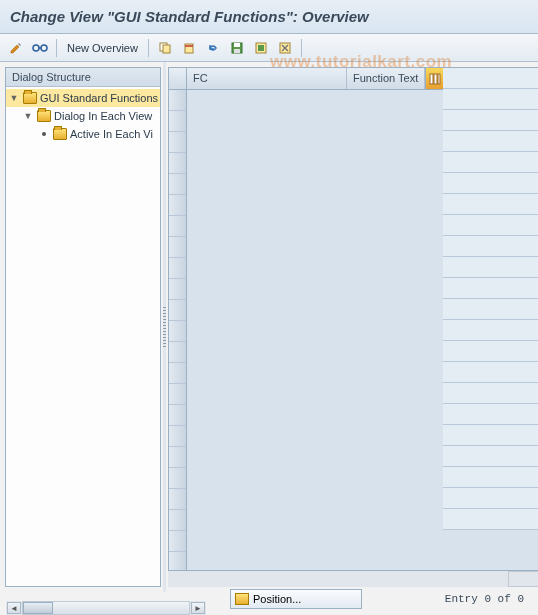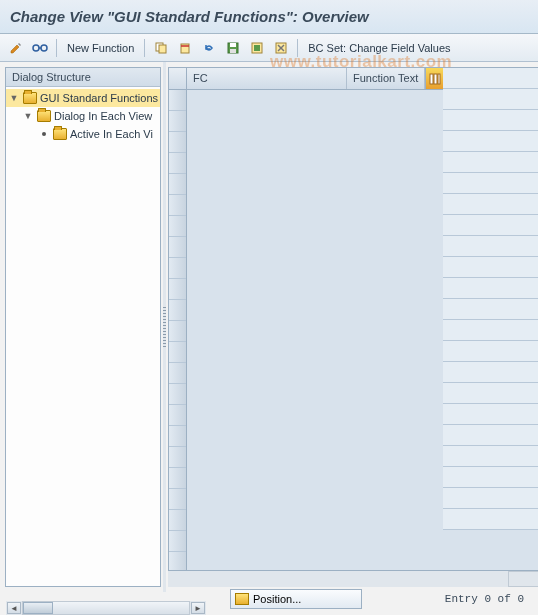--- a/index.html
+++ b/index.html
@@ -91,21 +91,21 @@
       </svg>
   </div>
   <div class="tb-btn">
     <svg width="16" height="12" viewBox="0 0 16 12">
         <circle cx="4" cy="6" r="3" fill="none" stroke="#3060a0" stroke-width="1.5"></circle>
         <circle cx="12" cy="6" r="3" fill="none" stroke="#3060a0" stroke-width="1.5"></circle>
         <line x1="7" y1="6" x2="9" y2="6" stroke="#3060a0" stroke-width="1.5"></line>
       </svg>
   </div>
   <div class="tb-sep"></div>
-  <div class="tb-text">New Function</div>
+  <div class="tb-text">New Overview</div>
   <div class="tb-sep"></div>
   <div class="tb-btn">
     <svg width="14" height="14" viewBox="0 0 14 14">
         <rect x="2" y="2" width="7" height="8" fill="#fff" stroke="#a0843a"></rect>
         <rect x="5" y="4" width="7" height="8" fill="#fce89f" stroke="#a0843a"></rect>
       </svg>
   </div>
   <div class="tb-btn">
     <svg width="14" height="14" viewBox="0 0 14 14">
         <rect x="3" y="3" width="8" height="9" fill="#fce89f" stroke="#a0843a"></rect>
@@ -132,21 +132,20 @@
       </svg>
   </div>
   <div class="tb-btn">
     <svg width="14" height="14" viewBox="0 0 14 14">
         <rect x="2" y="2" width="10" height="10" fill="#fce89f" stroke="#a0843a"></rect>
         <line x1="4" y1="4" x2="10" y2="10" stroke="#777" stroke-width="1.5"></line>
         <line x1="10" y1="4" x2="4" y2="10" stroke="#777" stroke-width="1.5"></line>
       </svg>
   </div>
   <div class="tb-sep"></div>
-  <div class="tb-text">BC Set: Change Field Values</div>
 </div>
 
 <div class="content">
   <div class="left-pane">
     <div class="left-header">Dialog Structure</div>
     <div class="tree">
       <div class="tree-row selected">
         <span class="tree-toggle">▼</span>
         <span class="folder-icon folder-open"></span>
         <span class="tree-label">GUI Standard Functions</span>

